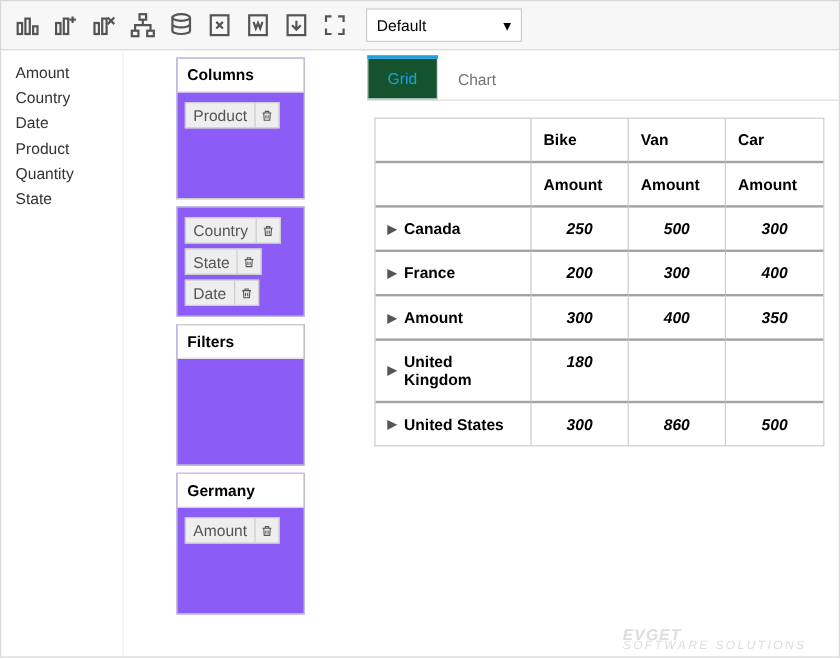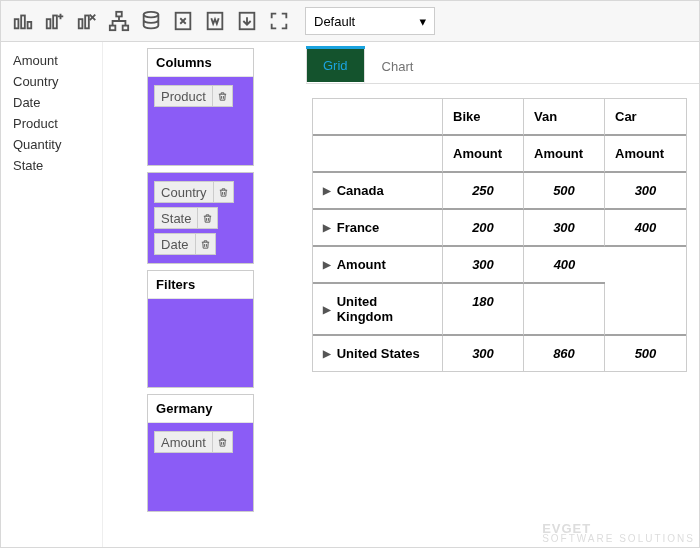--- a/index.html
+++ b/index.html
@@ -39,21 +39,21 @@
 .pr > div { border-right:1px solid #ccc; border-bottom:2px solid #a3a3a3; padding:10px 10px; }
 .pr > div:last-child { border-right:none; }
 .c-corner { width:130px; }
 .c-top { width:81px; font-weight:600; }
 .c-sub { width:81px; font-weight:600; }
 .c-rowh { width:130px; display:flex; align-items:center; gap:6px; font-weight:600;}
 .c-rowh .caret { font-size:10px; color:#555;}
 .c-val { width:81px; text-align:center; font-weight:600;font-style:italic;}
 .brow:last-child > div { border-bottom:none;}
 
-.watermark { position:absolute; right:5px; bottom:6px; color:#ddd; font-size:22px; font-weight:600; letter-spacing:1px; pointer-events:none; line-height:0.8;}
+.watermark { position:absolute; right:28px; bottom:6px; color:#ddd; font-style:italic; font-size:22px; font-weight:600; letter-spacing:1px; pointer-events:none; line-height:0.8;}
 .watermark small { display:block; font-size:10px; letter-spacing:2px; font-weight:400;}
 </style>
 </head>
 <body>
 
 <div class="toolbar">
   <div class="tb-btn">
       <svg viewBox="0 0 24 24" fill="none" stroke="#555" stroke-width="2">
         <rect x="3" y="10" width="4" height="10"></rect>
         <rect x="10" y="6" width="4" height="14"></rect>
@@ -217,20 +217,21 @@
           <div class="c-val">300</div>
           <div class="c-val">400</div>
         </div>
         <div class="pr brow">
           <div class="c-rowh">
             <span class="caret">▶</span>
             <span>Amount</span>
           </div>
           <div class="c-val">300</div>
           <div class="c-val">400</div>
+          <div class="c-val">350</div>
         </div>
         <div class="pr brow">
           <div class="c-rowh">
             <span class="caret">▶</span>
             <span>United Kingdom</span>
           </div>
           <div class="c-val">180</div>
           <div class="c-val"></div>
           <div class="c-val"></div>
         </div>

